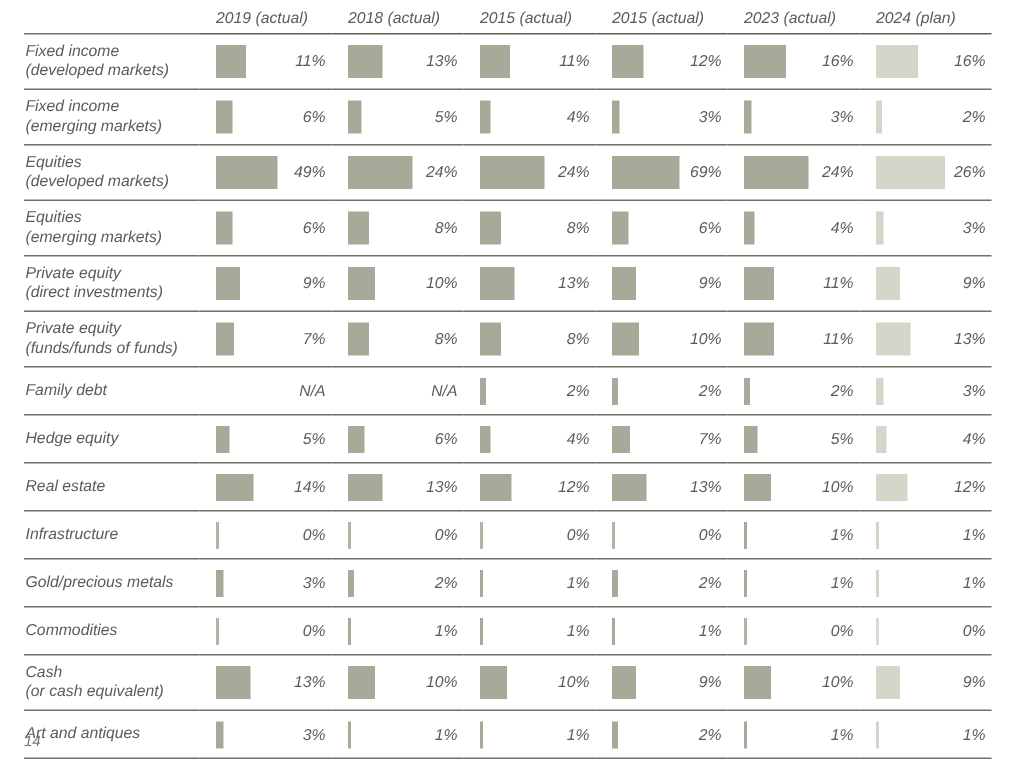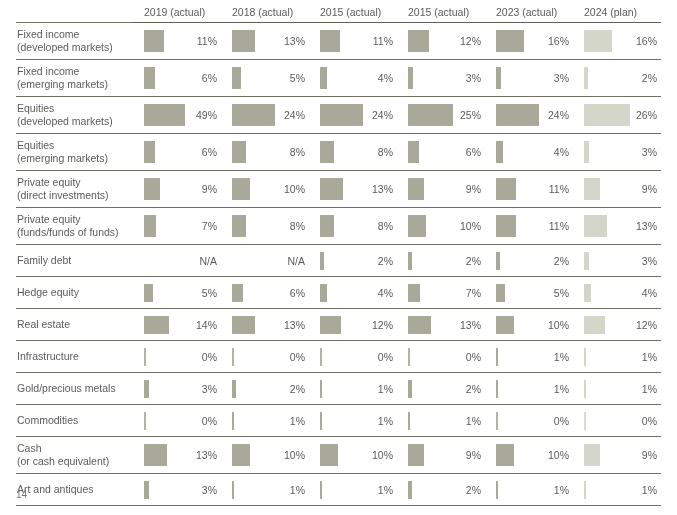--- a/index.html
+++ b/index.html
@@ -4,21 +4,21 @@
 <style>
   html,body{margin:0;padding:0;}
   body{
     width:677px;height:515px;
     background:#ffffff;
     font-family:"Liberation Sans", sans-serif;
     color:#5b5b5b;
     overflow:hidden;
     position:relative;
   }
-  #page{position:absolute;left:0;top:0;width:585px;height:515px;}
+  #page{position:absolute;left:0;top:0;width:585px;height:515px;font-style:italic;}
 
   table.alloc{
     position:absolute;
     left:16px; top:6px;
     width:645px;
     border-collapse:collapse;
     table-layout:fixed;
   }
   table.alloc col.c-label{width:117px;}
   table.alloc col.c-yr{width:88px;}
@@ -221,21 +221,21 @@
           </td>
           <td class="yr">
             <div class="cellwrap">
               <div class="bar" style="width: 42.72px;"></div>
               <span class="val">24%</span>
             </div>
           </td>
           <td class="yr">
             <div class="cellwrap">
               <div class="bar" style="width: 44.5px;"></div>
-              <span class="val">25%</span>
+              <span class="val">69%</span>
             </div>
           </td>
           <td class="yr">
             <div class="cellwrap">
               <div class="bar" style="width: 42.72px;"></div>
               <span class="val">24%</span>
             </div>
           </td>
           <td class="yr">
             <div class="cellwrap">

